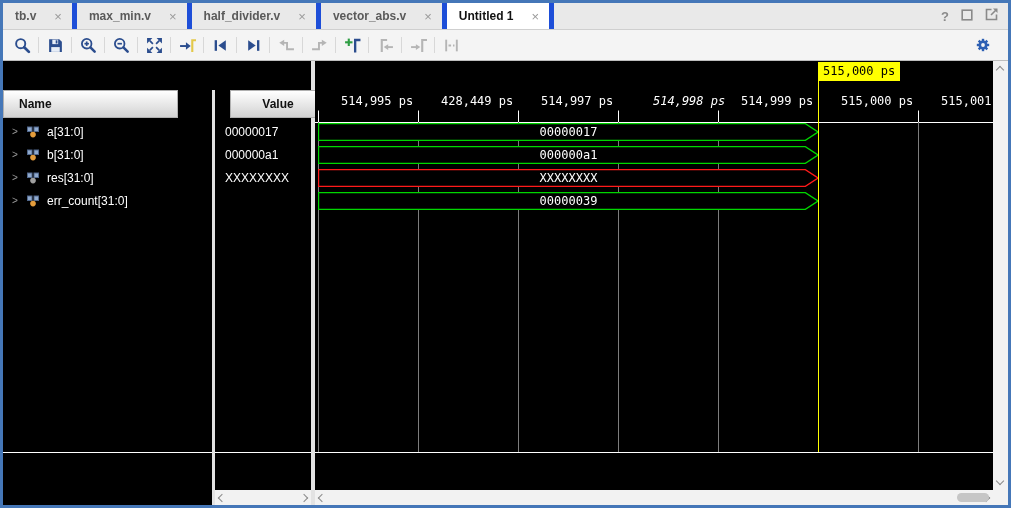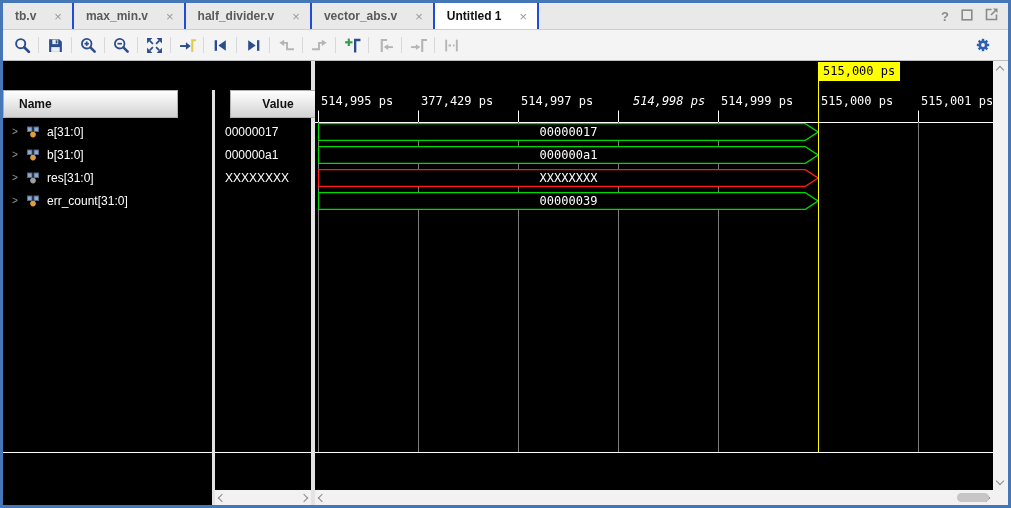--- a/index.html
+++ b/index.html
@@ -1,23 +1,23 @@
 <!DOCTYPE html>
 <html><head>
 <meta charset="utf-8">
 <style>
   html,body{margin:0;padding:0;background:#fff;}
   .window{position:relative;width:1011px;height:508px;box-sizing:border-box;border:3px solid #4577b8;
           background:#000;font-family:"Liberation Sans",sans-serif;overflow:hidden;}
-  .mono{font-family:"DejaVu Sans Mono",monospace;}
+  .mono{font-family:"DejaVu Sans Mono",monospace;margin-left:20px;}
 
   
   .tabbar{position:absolute;left:0;top:0;width:1005px;height:27px;background:#e9e9e9;
           border-bottom:1px solid #cfcfcf;display:flex;align-items:stretch;box-sizing:border-box;}
-  .tab{display:flex;align-items:center;padding:0 10px 0 12px;border-right:2px solid #1d4ed8;
+  .tab{display:flex;align-items:center;padding:0 10px 0 12px;border-right:5px solid #1d4ed8;
        font-size:12px;font-weight:bold;color:#5a5a5a;cursor:default;}
   .tab.active{background:#ffffff;color:#111;}
   .tab-label{margin-right:18px;white-space:nowrap;}
   .tab-close{color:#9a9a9a;font-weight:normal;font-size:13px;line-height:1;}
   .tab-spacer{flex:1;}
   .winicons{display:flex;align-items:center;gap:12px;padding-right:10px;color:#8a8a8a;}
   .winicons .help{font-size:13px;font-weight:bold;}
 
   
   .toolbar{position:absolute;left:0;top:27px;width:1005px;height:31px;background:#f4f4f4;
@@ -335,21 +335,21 @@
       <div id="wave-hscroll">
         <span class="chev left"></span>
         <span class="chev right"></span>
         <span id="wave-hthumb"></span>
       </div>
     <div class="gridline" style="left: 3px; background: rgb(125, 125, 125);"></div>
         <div class="tickmark" style="left: 3px;"></div>
         <div class="ticklabel mono" style="left: 6px;">514,995 ps</div>
         <div class="gridline" style="left: 103px; background: rgb(125, 125, 125);"></div>
         <div class="tickmark" style="left: 103px;"></div>
-        <div class="ticklabel mono" style="left: 106px;">377,429 ps</div>
+        <div class="ticklabel mono" style="left: 106px;">428,449 ps</div>
         <div class="gridline" style="left: 203px; background: rgb(125, 125, 125);"></div>
         <div class="tickmark" style="left: 203px;"></div>
         <div class="ticklabel mono" style="left: 206px;">514,997 ps</div>
         <div class="gridline" style="left: 303px; background: rgb(125, 125, 125);"></div>
         <div class="tickmark" style="left: 303px;"></div>
         <div class="ticklabel mono" style="left: 318px; font-style: italic;">514,998 ps</div>
         <div class="gridline" style="left: 403px; background: rgb(125, 125, 125);"></div>
         <div class="tickmark" style="left: 403px;"></div>
         <div class="ticklabel mono" style="left: 406px;">514,999 ps</div>
         <div class="tickmark" style="left: 503px;"></div>

